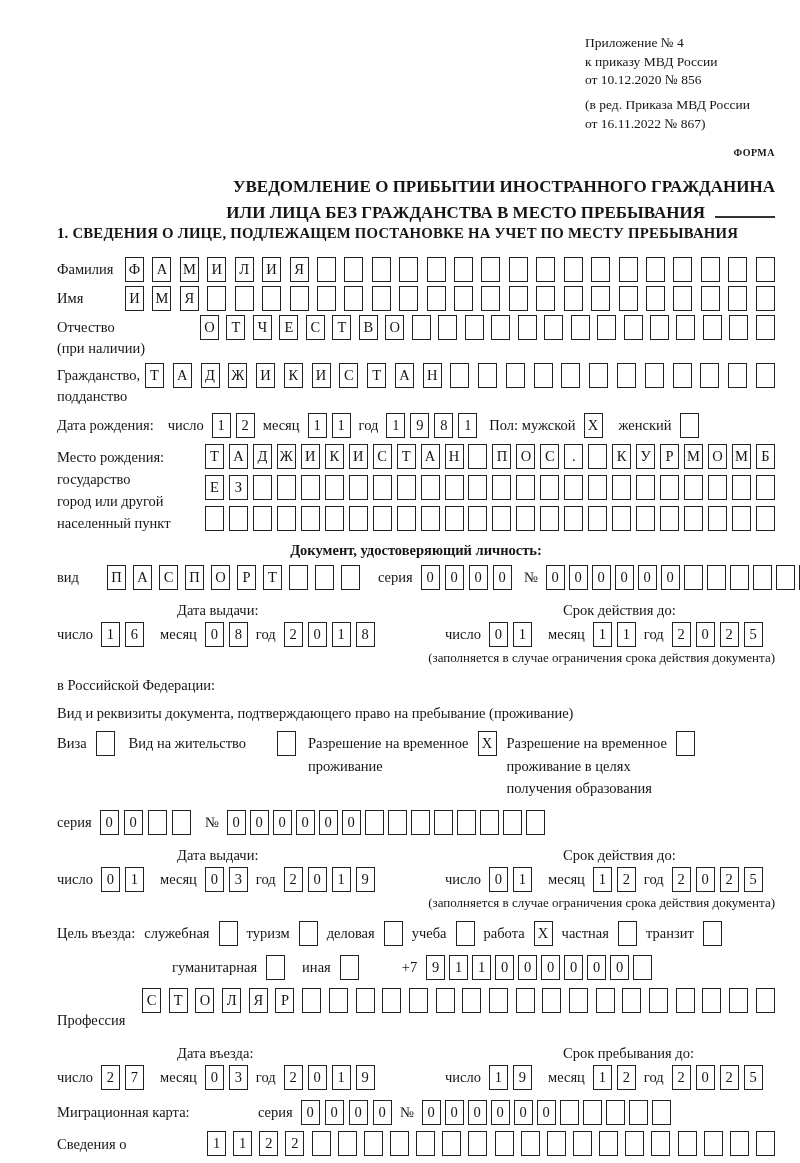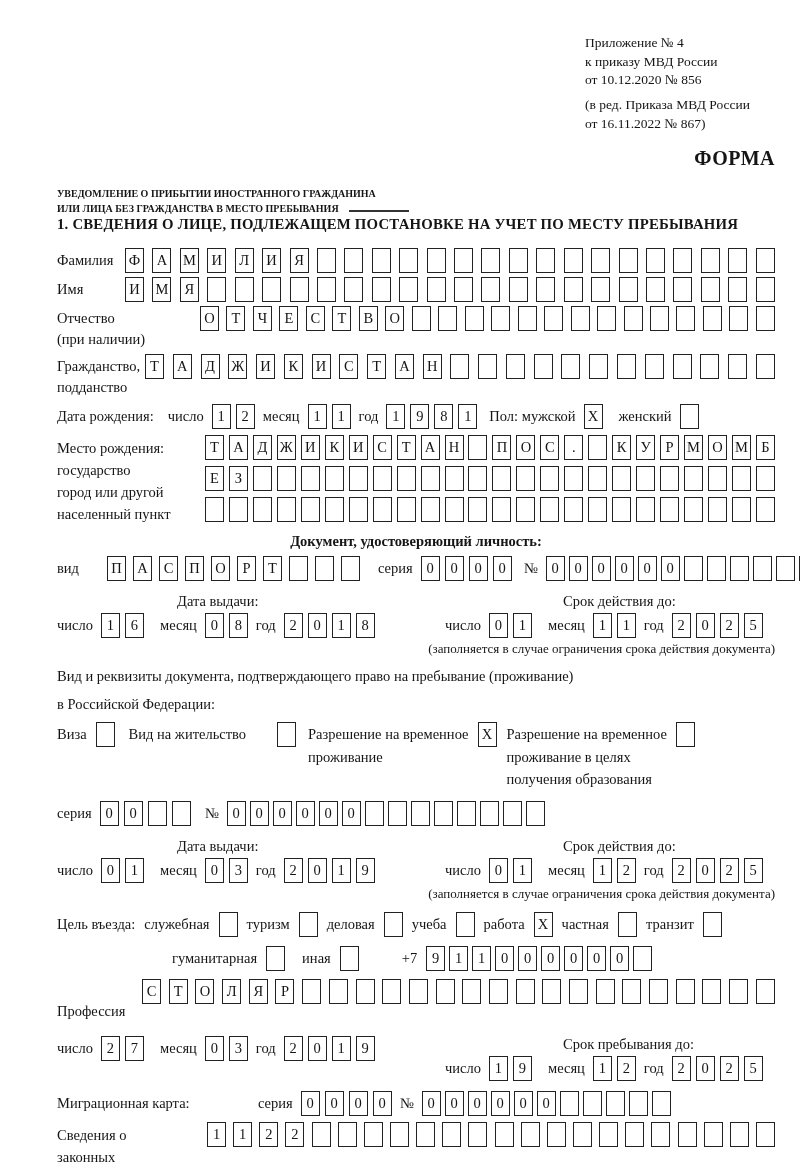--- a/index.html
+++ b/index.html
@@ -3,23 +3,23 @@
 <meta charset="utf-8">
 <style>
   html,body{margin:0;padding:0;background:#fff;}
   body{width:800px;height:1163px;overflow:hidden;color:#151515;
        font-family:"Liberation Serif","DejaVu Serif",serif;font-size:14.5px;}
   .page{padding:34px 25px 0 57px;position:relative;}
 
   
   .appendix{width:190px;margin-left:auto;font-size:13.5px;line-height:1.38;}
   .appendix .rev{margin-top:6px;}
-  .form-label{text-align:right;font-weight:bold;margin-top:14px;font-size:20px;letter-spacing:.5px;}
-
-  .title{text-align:left;font-weight:bold;font-size:10px;line-height:1.5;margin-top:16px;}
+  .form-label{text-align:right;font-weight:bold;margin-top:14px;font-size:10px;letter-spacing:.5px;}
+
+  .title{text-align:right;font-weight:bold;font-size:17px;line-height:1.5;margin-top:16px;}
   .blank-line{display:inline-block;width:60px;border-bottom:2px solid #333;margin-left:10px;}
 
   .sec-heading{font-weight:bold;font-size:14.8px;margin-bottom:15px;letter-spacing:.2px;}
 
   
   .frow{display:flex;align-items:flex-start;margin-bottom:4px;}
   .lbl{flex:none;line-height:25px;}
   .lbl2{flex:none;line-height:21px;padding-top:2px;}
   .w68{width:68px;} .w143{width:143px;} .w88{width:88px;} .w148{width:148px;}
   .w73{width:73px;} .w165{width:165px;} .w150{width:150px;}
@@ -399,22 +399,22 @@
             <span class="box">0</span>
             <span class="box">2</span>
             <span class="box">5</span>
           </span>
       </div>
     </div>
   </div>
   <div class="note">(заполняется в случае ограничения срока действия документа)</div>
 
   <div class="intro">
+    <div>в Российской Федерации:</div>
     <div>Вид и реквизиты документа, подтверждающего право на пребывание (проживание)</div>
-    <div>в Российской Федерации:</div>
   </div>
   <div class="opt-row">
     <div class="opt">
       <span class="optlbl">Виза</span>
       <span class="boxes tight">
           <span class="box">&nbsp;</span>
         </span>
     </div>
     <div class="opt" style="margin-left:14px;">
       <span class="optlbl">Вид на жительство</span>
@@ -616,20 +616,21 @@
         <span class="box">&nbsp;</span>
         <span class="box">&nbsp;</span>
         <span class="box">&nbsp;</span>
         <span class="box">&nbsp;</span>
         <span class="box">&nbsp;</span>
       </div>
   </div>
 
   <div class="date-row">
     <div class="dg-left">
+      <div class="dhead">Дата въезда:</div>
       <div class="inline">
         <span class="dlabel">число</span>
         <span class="boxes tight">
             <span class="box">2</span>
             <span class="box">7</span>
           </span>
         <span class="dlabel" style="margin-left:8px;">месяц</span>
         <span class="boxes tight">
             <span class="box">0</span>
             <span class="box">3</span>

